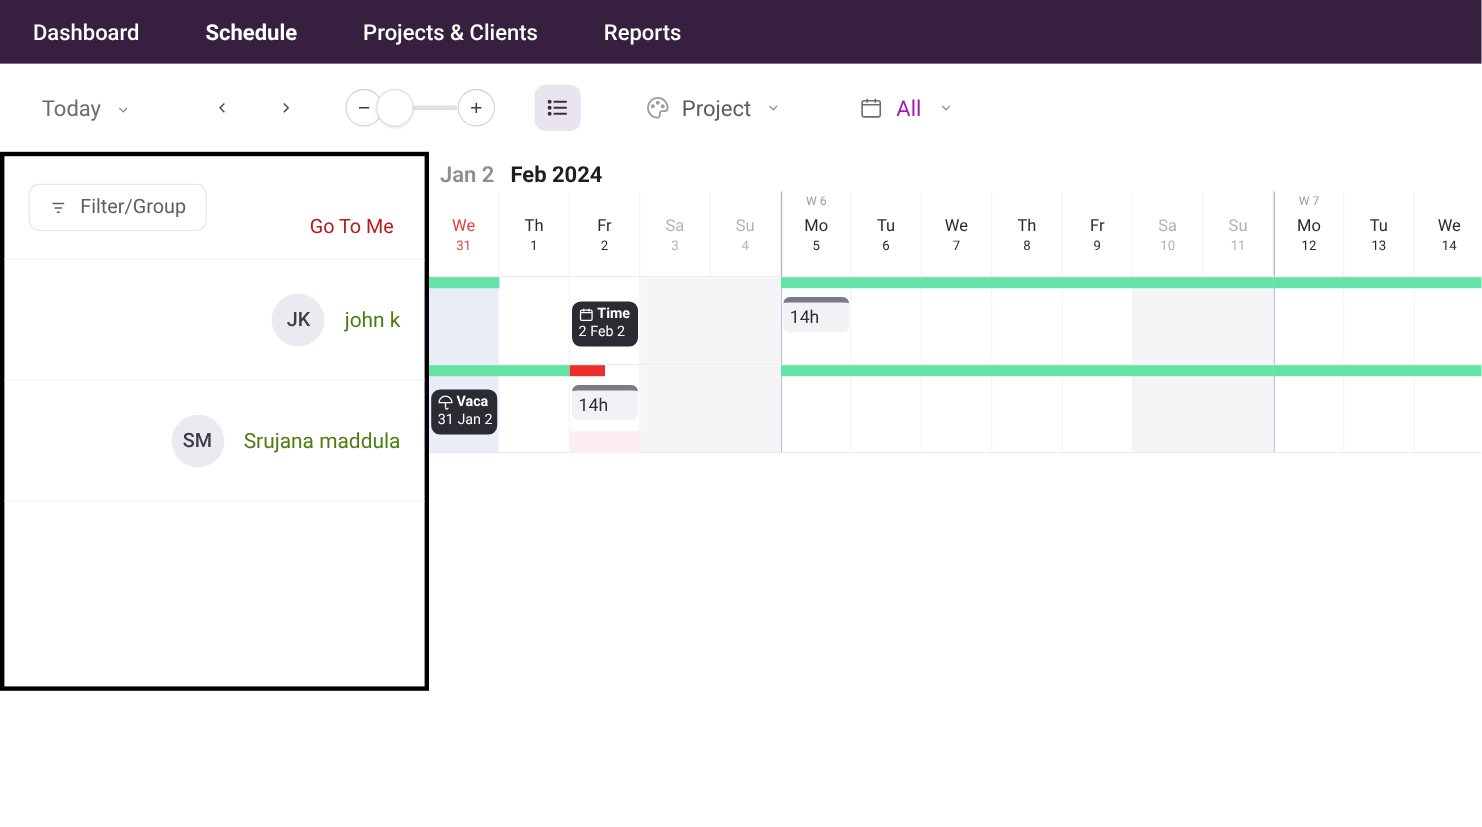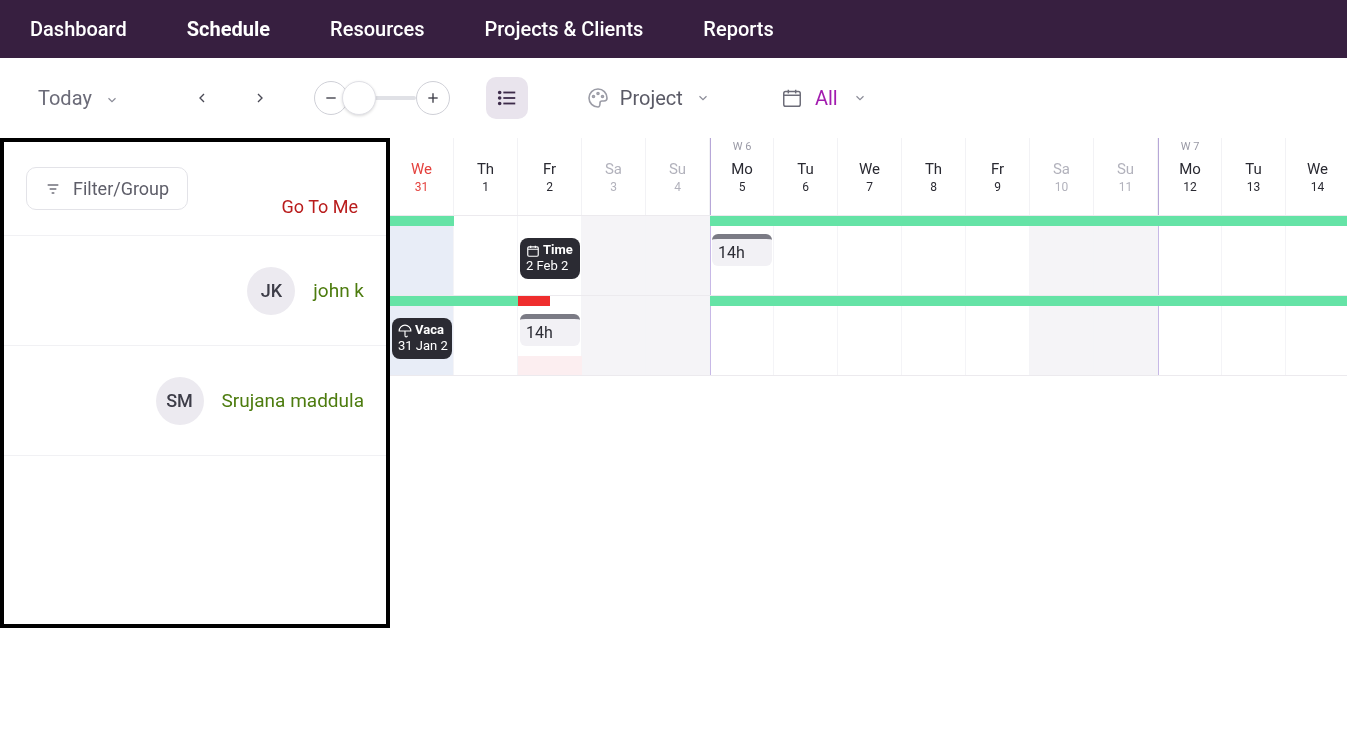--- a/index.html
+++ b/index.html
@@ -65,21 +65,20 @@
   .pink-fill{position:absolute; background:#fceef0;}
 
   svg{display:block;}
 </style>
 </head>
 <body>
 
 <div class="topnav">
   <div class="topnav-item">Dashboard</div>
   <div class="topnav-item active">Schedule</div>
-  <div class="topnav-item">Resources</div>
   <div class="topnav-item">Projects &amp; Clients</div>
   <div class="topnav-item">Reports</div>
 </div>
 
 <div class="toolbar">
   <div class="today-dd">
     <span>Today</span>
     <span class="chev">
       <svg width="14" height="14" viewBox="0 0 24 24" fill="none" stroke="currentColor" stroke-width="2">
           <polyline points="6 9 12 15 18 9"></polyline>
@@ -183,20 +182,24 @@
       <div class="avatar">JK</div>
       <div class="pname">john k</div>
     </div>
     <div class="person-row">
       <div class="avatar">SM</div>
       <div class="pname">Srujana maddula</div>
     </div>
   </div>
 
   <div class="timeline">
+    <div class="month-bar">
+      <span class="m1">Jan 2</span>
+      <span class="m2">Feb 2024</span>
+    </div>
     <div class="th-row" id="th-row">
         <div class="th-cell red">
           <span class="dow">We</span>
           <span class="dom">31</span>
         </div>
         <div class="th-cell">
           <span class="dow">Th</span>
           <span class="dom">1</span>
         </div>
         <div class="th-cell">

